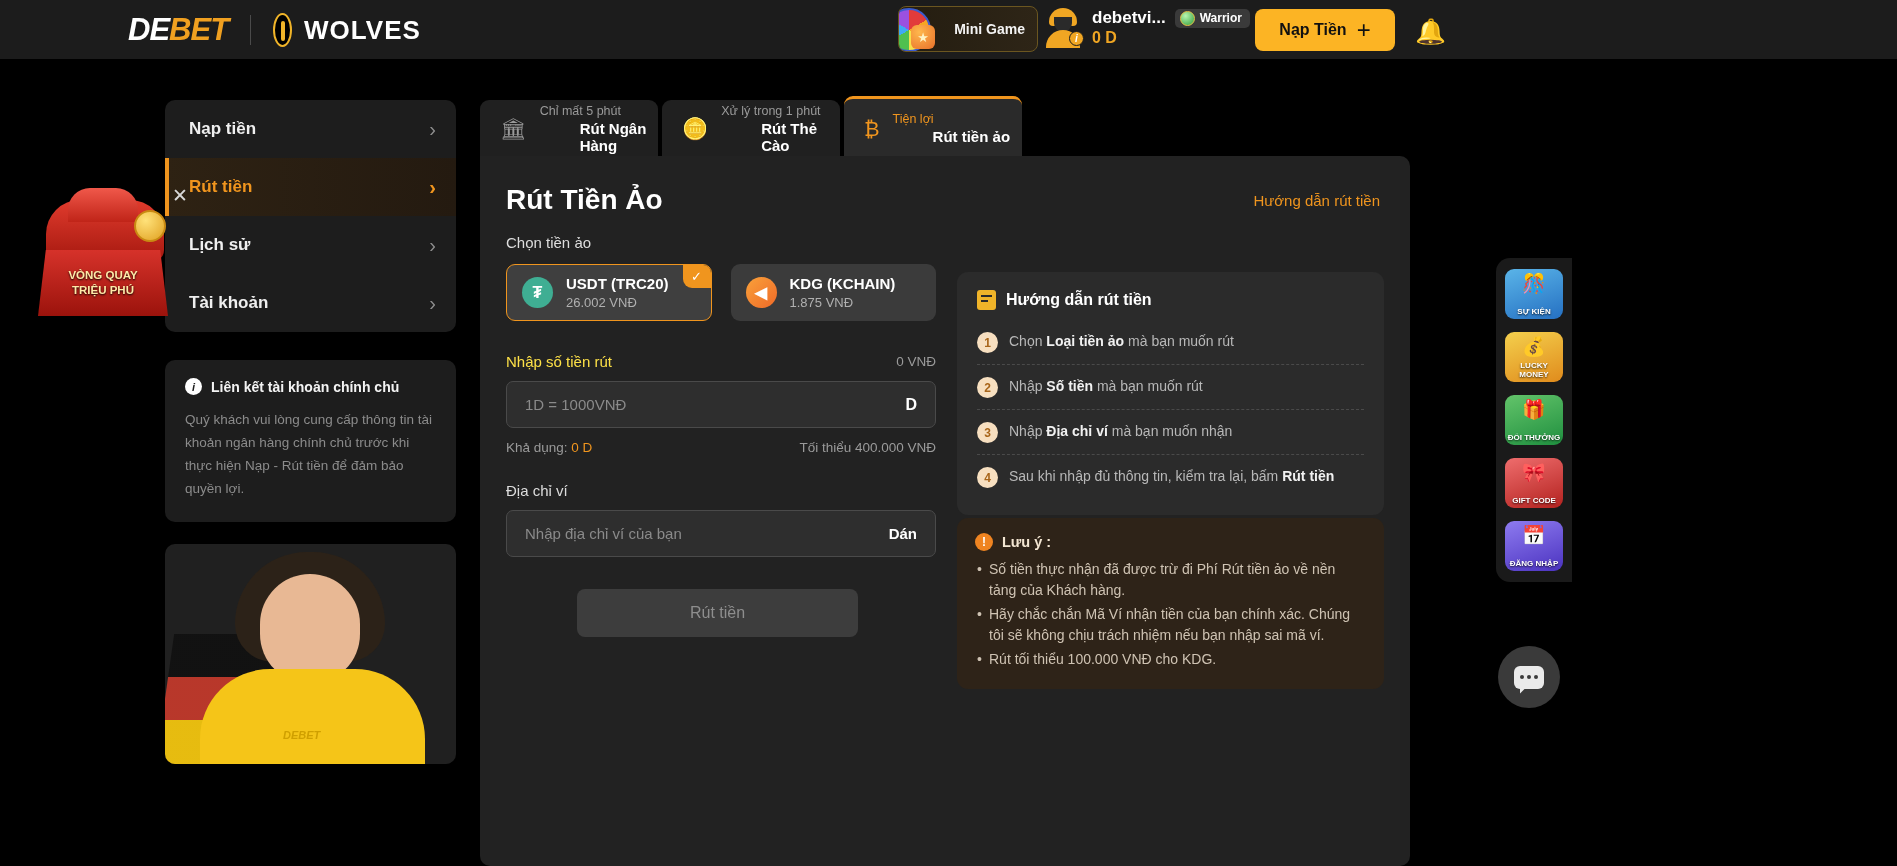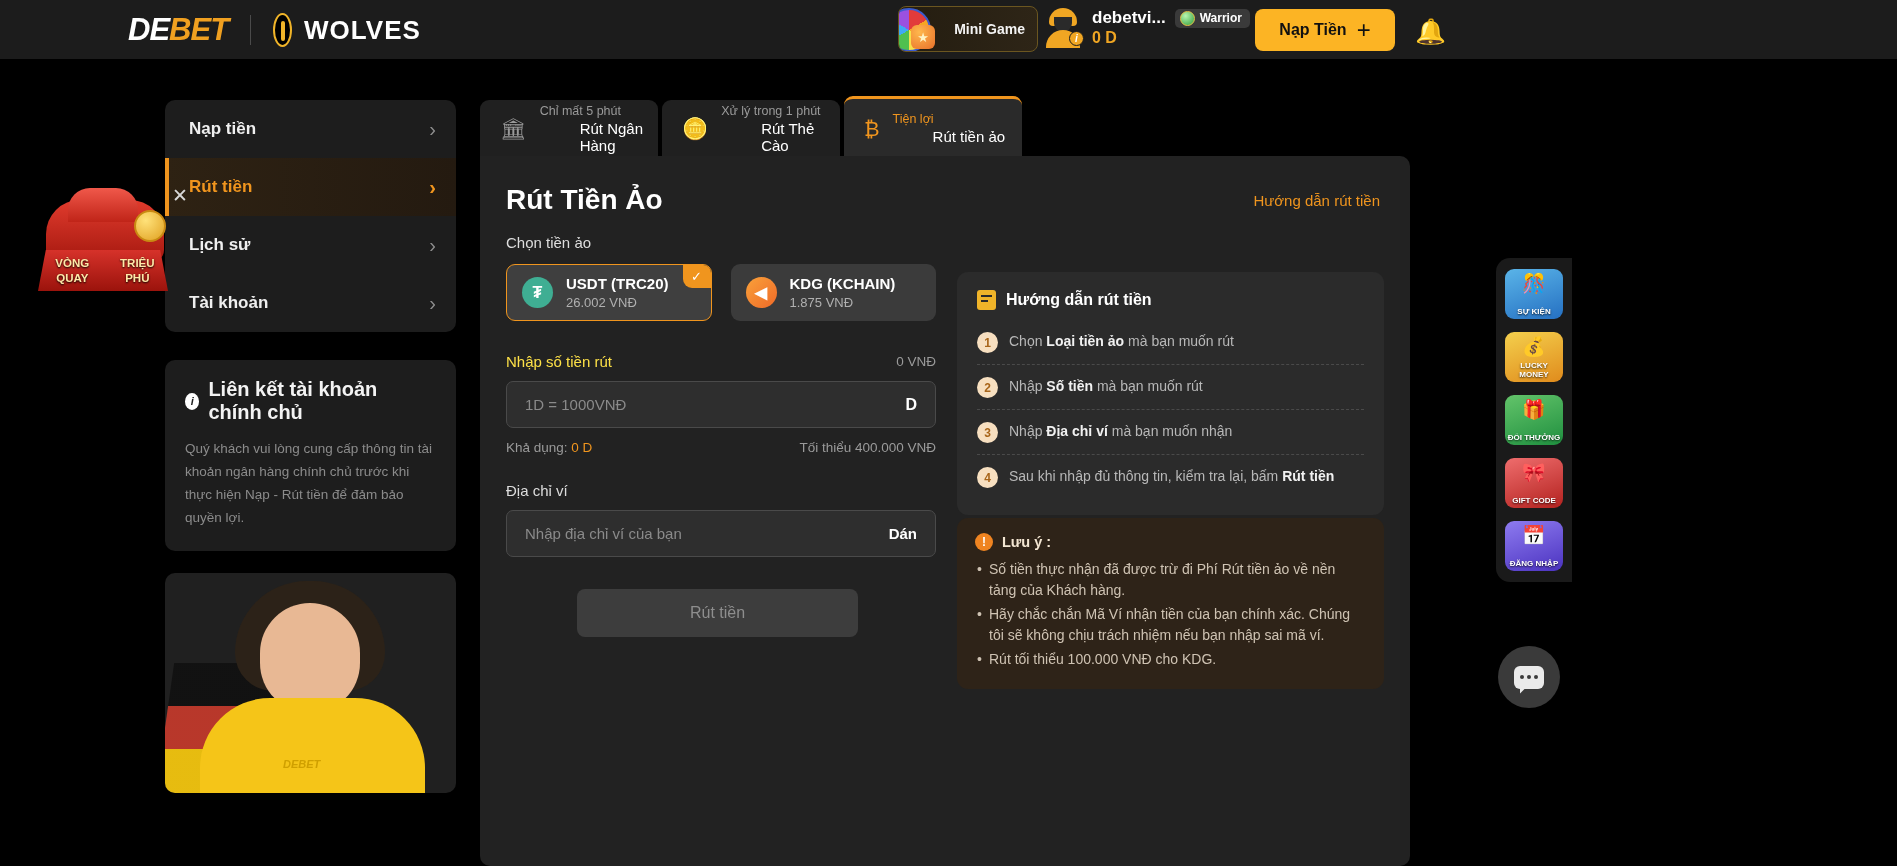--- a/index.html
+++ b/index.html
@@ -125,21 +125,21 @@
 
   .info-card{
     margin-top:28px; background:#1d1d1d; border-radius:10px; padding:18px 20px 22px 20px;
   }
   .info-head{ display:flex; align-items:center; gap:9px; margin-bottom:13px; }
   .info-i{
     width:17px;height:17px;border-radius:50%;background:#fff;color:#1d1d1d;
     font-size:11px;font-style:italic;font-weight:800;
     display:flex;align-items:center;justify-content:center;
   }
-  .info-title{ color:#f3f3f3; font-size:20px; font-weight:700; }
+  .info-title{ color:#f3f3f3; font-size:14px; font-weight:700; }
   .info-body{ color:#8b8b8b; font-size:13.5px; line-height:23px; }
 
   .promo-img{
     margin-top:22px; height:220px; border-radius:10px; overflow:hidden; position:relative;
     background:#202020;
   }
   .promo-hair{position:absolute; left:70px; top:8px; width:150px;height:110px;border-radius:75px 75px 40px 40px;background:#2c2218;}
   .promo-face{position:absolute; left:95px; top:30px; width:100px;height:110px;border-radius:50px;background:#e8b894;}
   .promo-body{position:absolute; left:35px; top:125px; width:225px;height:120px;border-radius:70px 70px 0 0;background:#f5c518;}
   .promo-flag{position:absolute; left:0; top:90px; width:120px;height:130px;
@@ -157,24 +157,24 @@
   }
   .wheel-car::before{
     content:""; position:absolute; left:22px; top:-12px; width:70px;height:34px;
     background:linear-gradient(180deg,#f0584a,#c02418); border-radius:22px 22px 0 0;
   }
   .wheel-coin{
     position:absolute; right:2px; top:20px; width:32px;height:32px;border-radius:50%;
     background:radial-gradient(circle at 35% 30%, #ffe27a, #e0a020); border:2px solid #c98a12;
   }
   .wheel-ribbon{
-    position:absolute; left:0; top:60px; width:130px; height:41px;
+    position:absolute; left:0; top:60px; width:130px; height:66px;
     background:linear-gradient(180deg,#d6322a,#9b130c);
     clip-path: polygon(6% 0, 94% 0, 100% 100%, 0% 100%);
-    display:flex; align-items:center; justify-content:center;
+    display:flex; flex-direction:column; align-items:center; justify-content:center;
     color:#ffe9a8; font-size:11.5px; font-weight:800; line-height:15px; text-align:center;
     text-shadow:0 1px 2px #000;
   }
   .wheel-close{
     position:absolute; right:-24px; top:-3px; width:20px;height:20px;
     color:#d8d8d8; font-size:19px; font-weight:300; cursor:pointer; line-height:18px;
   }
 
   
   .tabs{ position:absolute; left:480px; top:96px; display:flex; gap:4px; align-items:flex-end; }
@@ -183,21 +183,21 @@
     display:flex; align-items:center; gap:13px; padding:0 0 0 20px; cursor:pointer;
   }
   .tab.active{
     height:62px; background:#2a2a2a; border-top:3px solid #f0951e;
   }
   .tab-ic{ font-size:21px; color:#9a9a9a; }
   .tab.active .tab-ic{ color:#f0951e; }
   .tab-txt{ display:flex; flex-direction:column; gap:2px; }
   .tab-sub{ color:#9a9a9a; font-size:12.5px; }
   .tab.active .tab-sub{ color:#f0951e; }
-  .tab-main{ color:#fff; font-size:15px; font-weight:400;padding-left:40px; }
+  .tab-main{ color:#fff; font-size:15px; font-weight:700;padding-left:40px; }
   .tab.active .tab-main{ color:#fff; }
 
   .panel{
     position:absolute; left:480px; top:156px; width:930px; height:710px;
     background:#222222; border-radius:0 10px 10px 10px;
   }
   .panel-head{
     display:flex; align-items:center; justify-content:space-between;
     padding:28px 30px 0 26px;
   }

